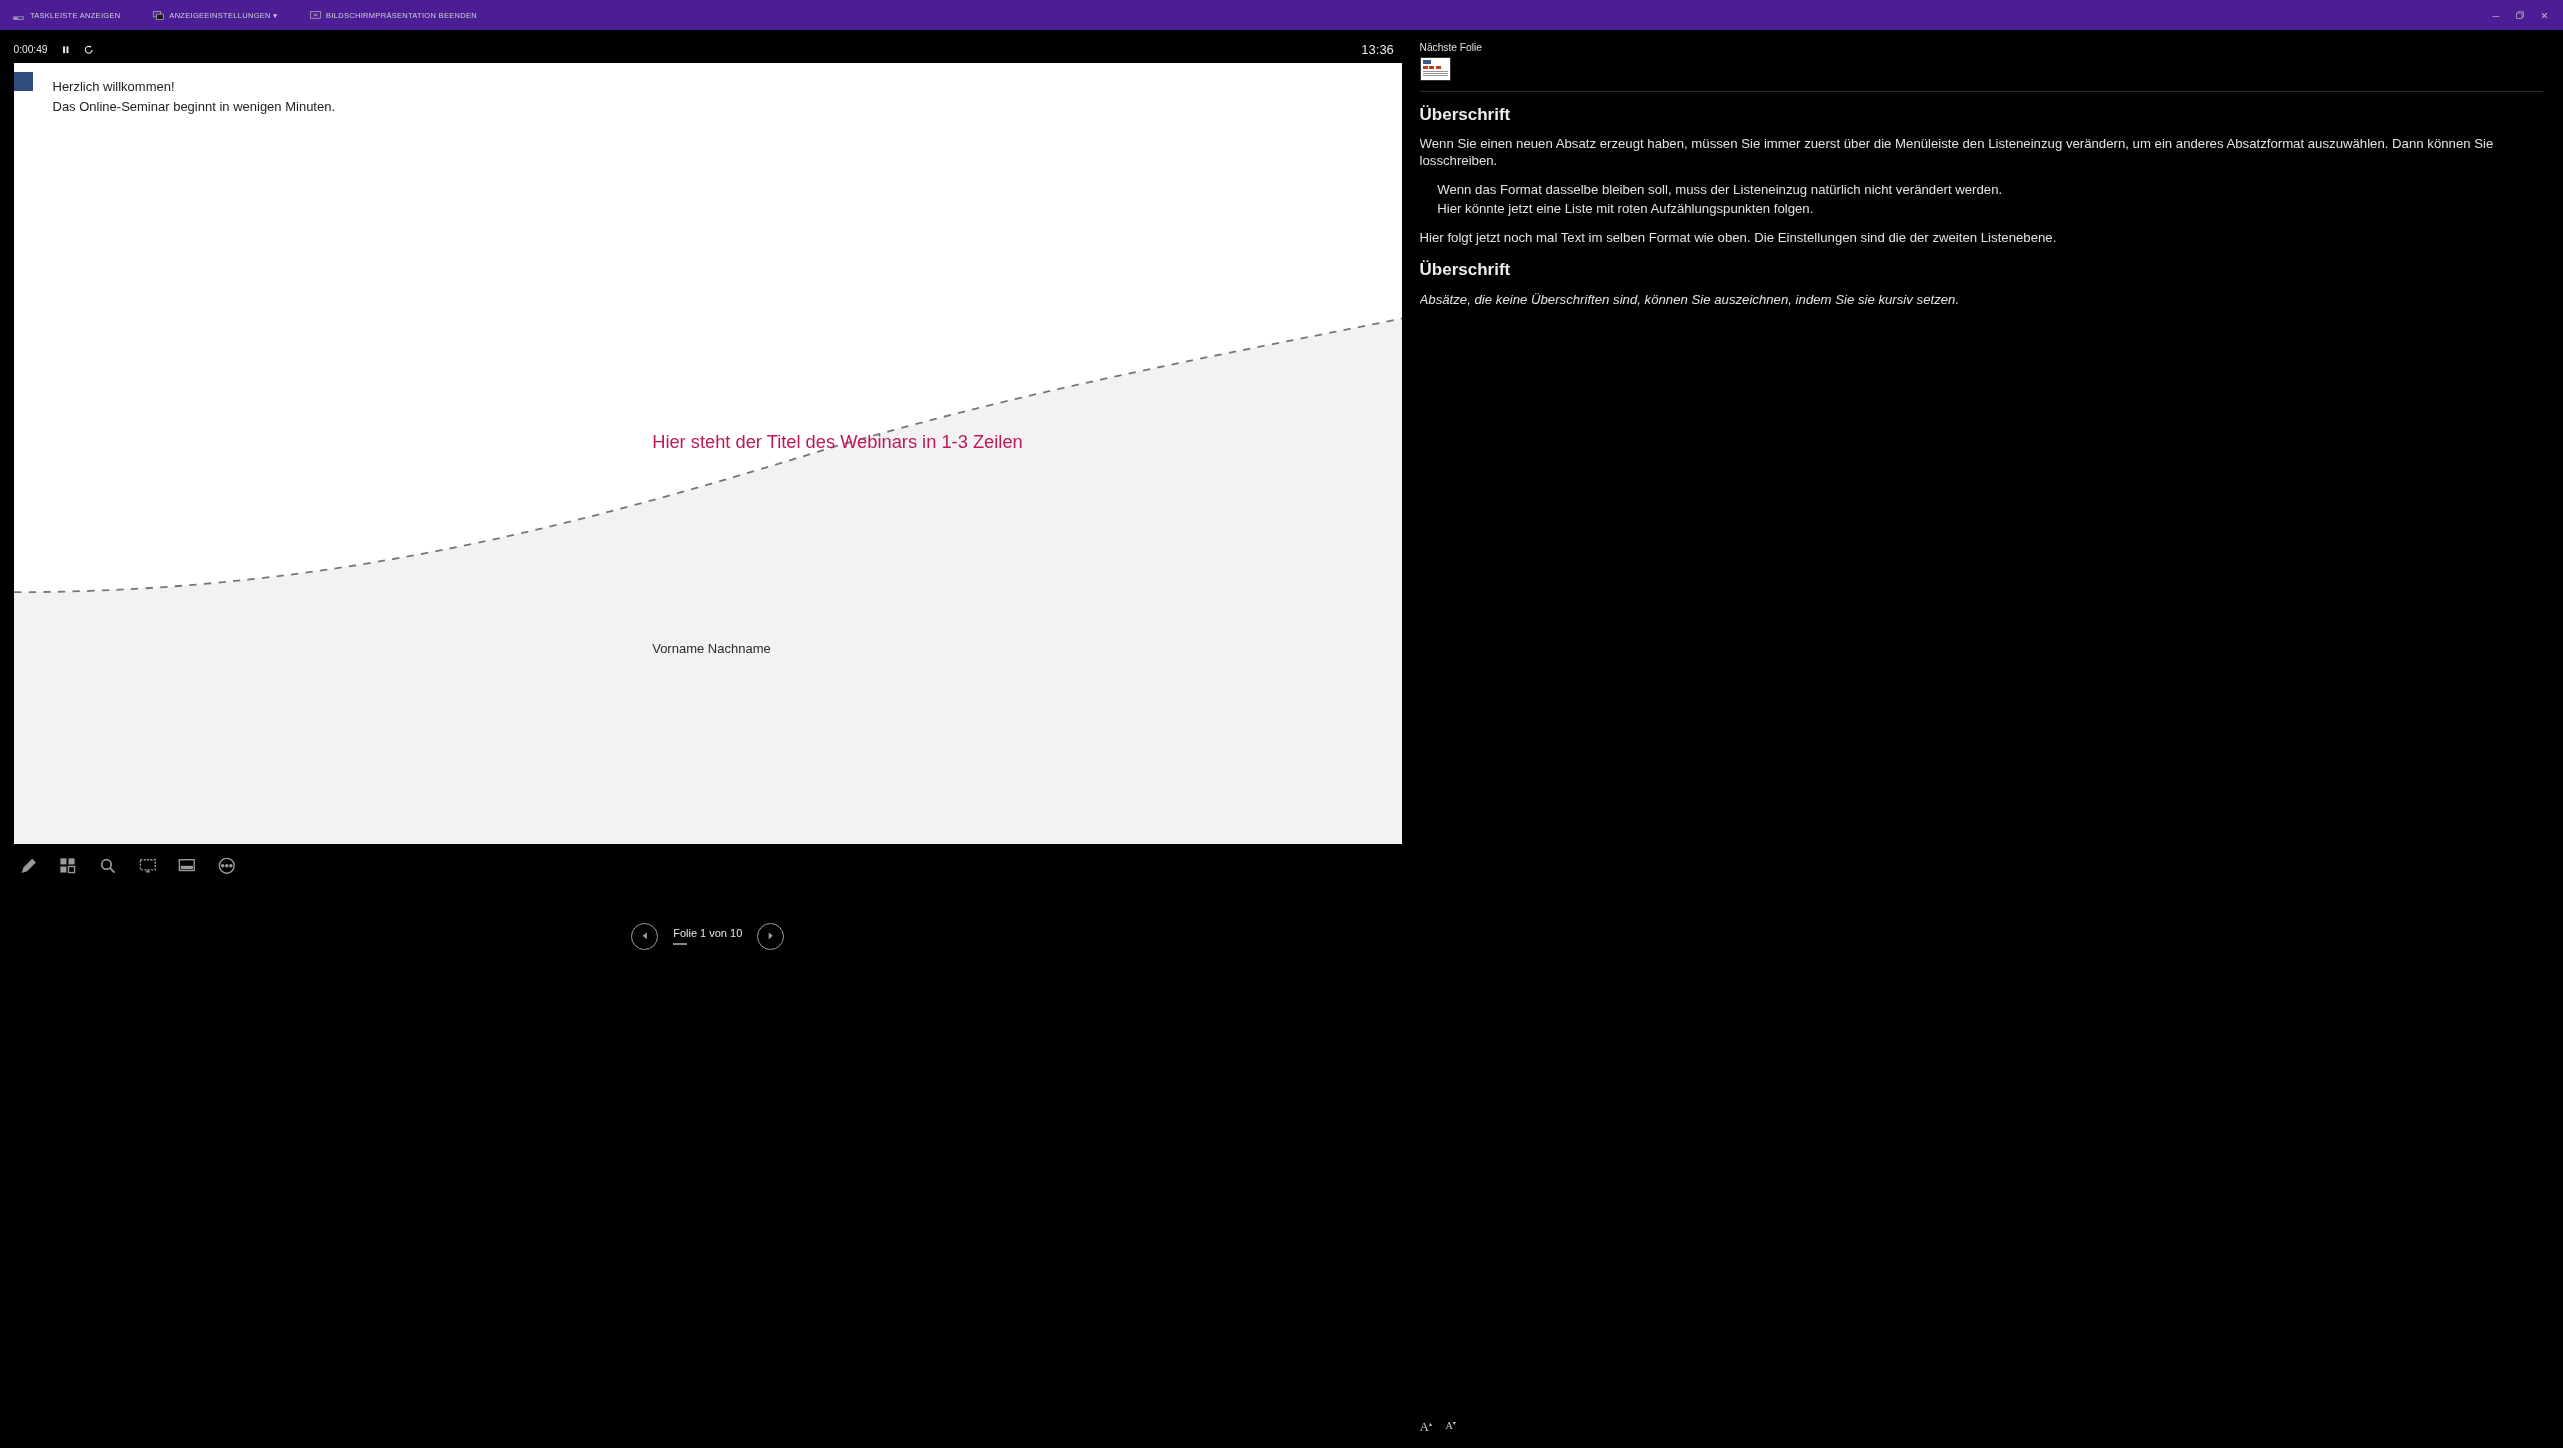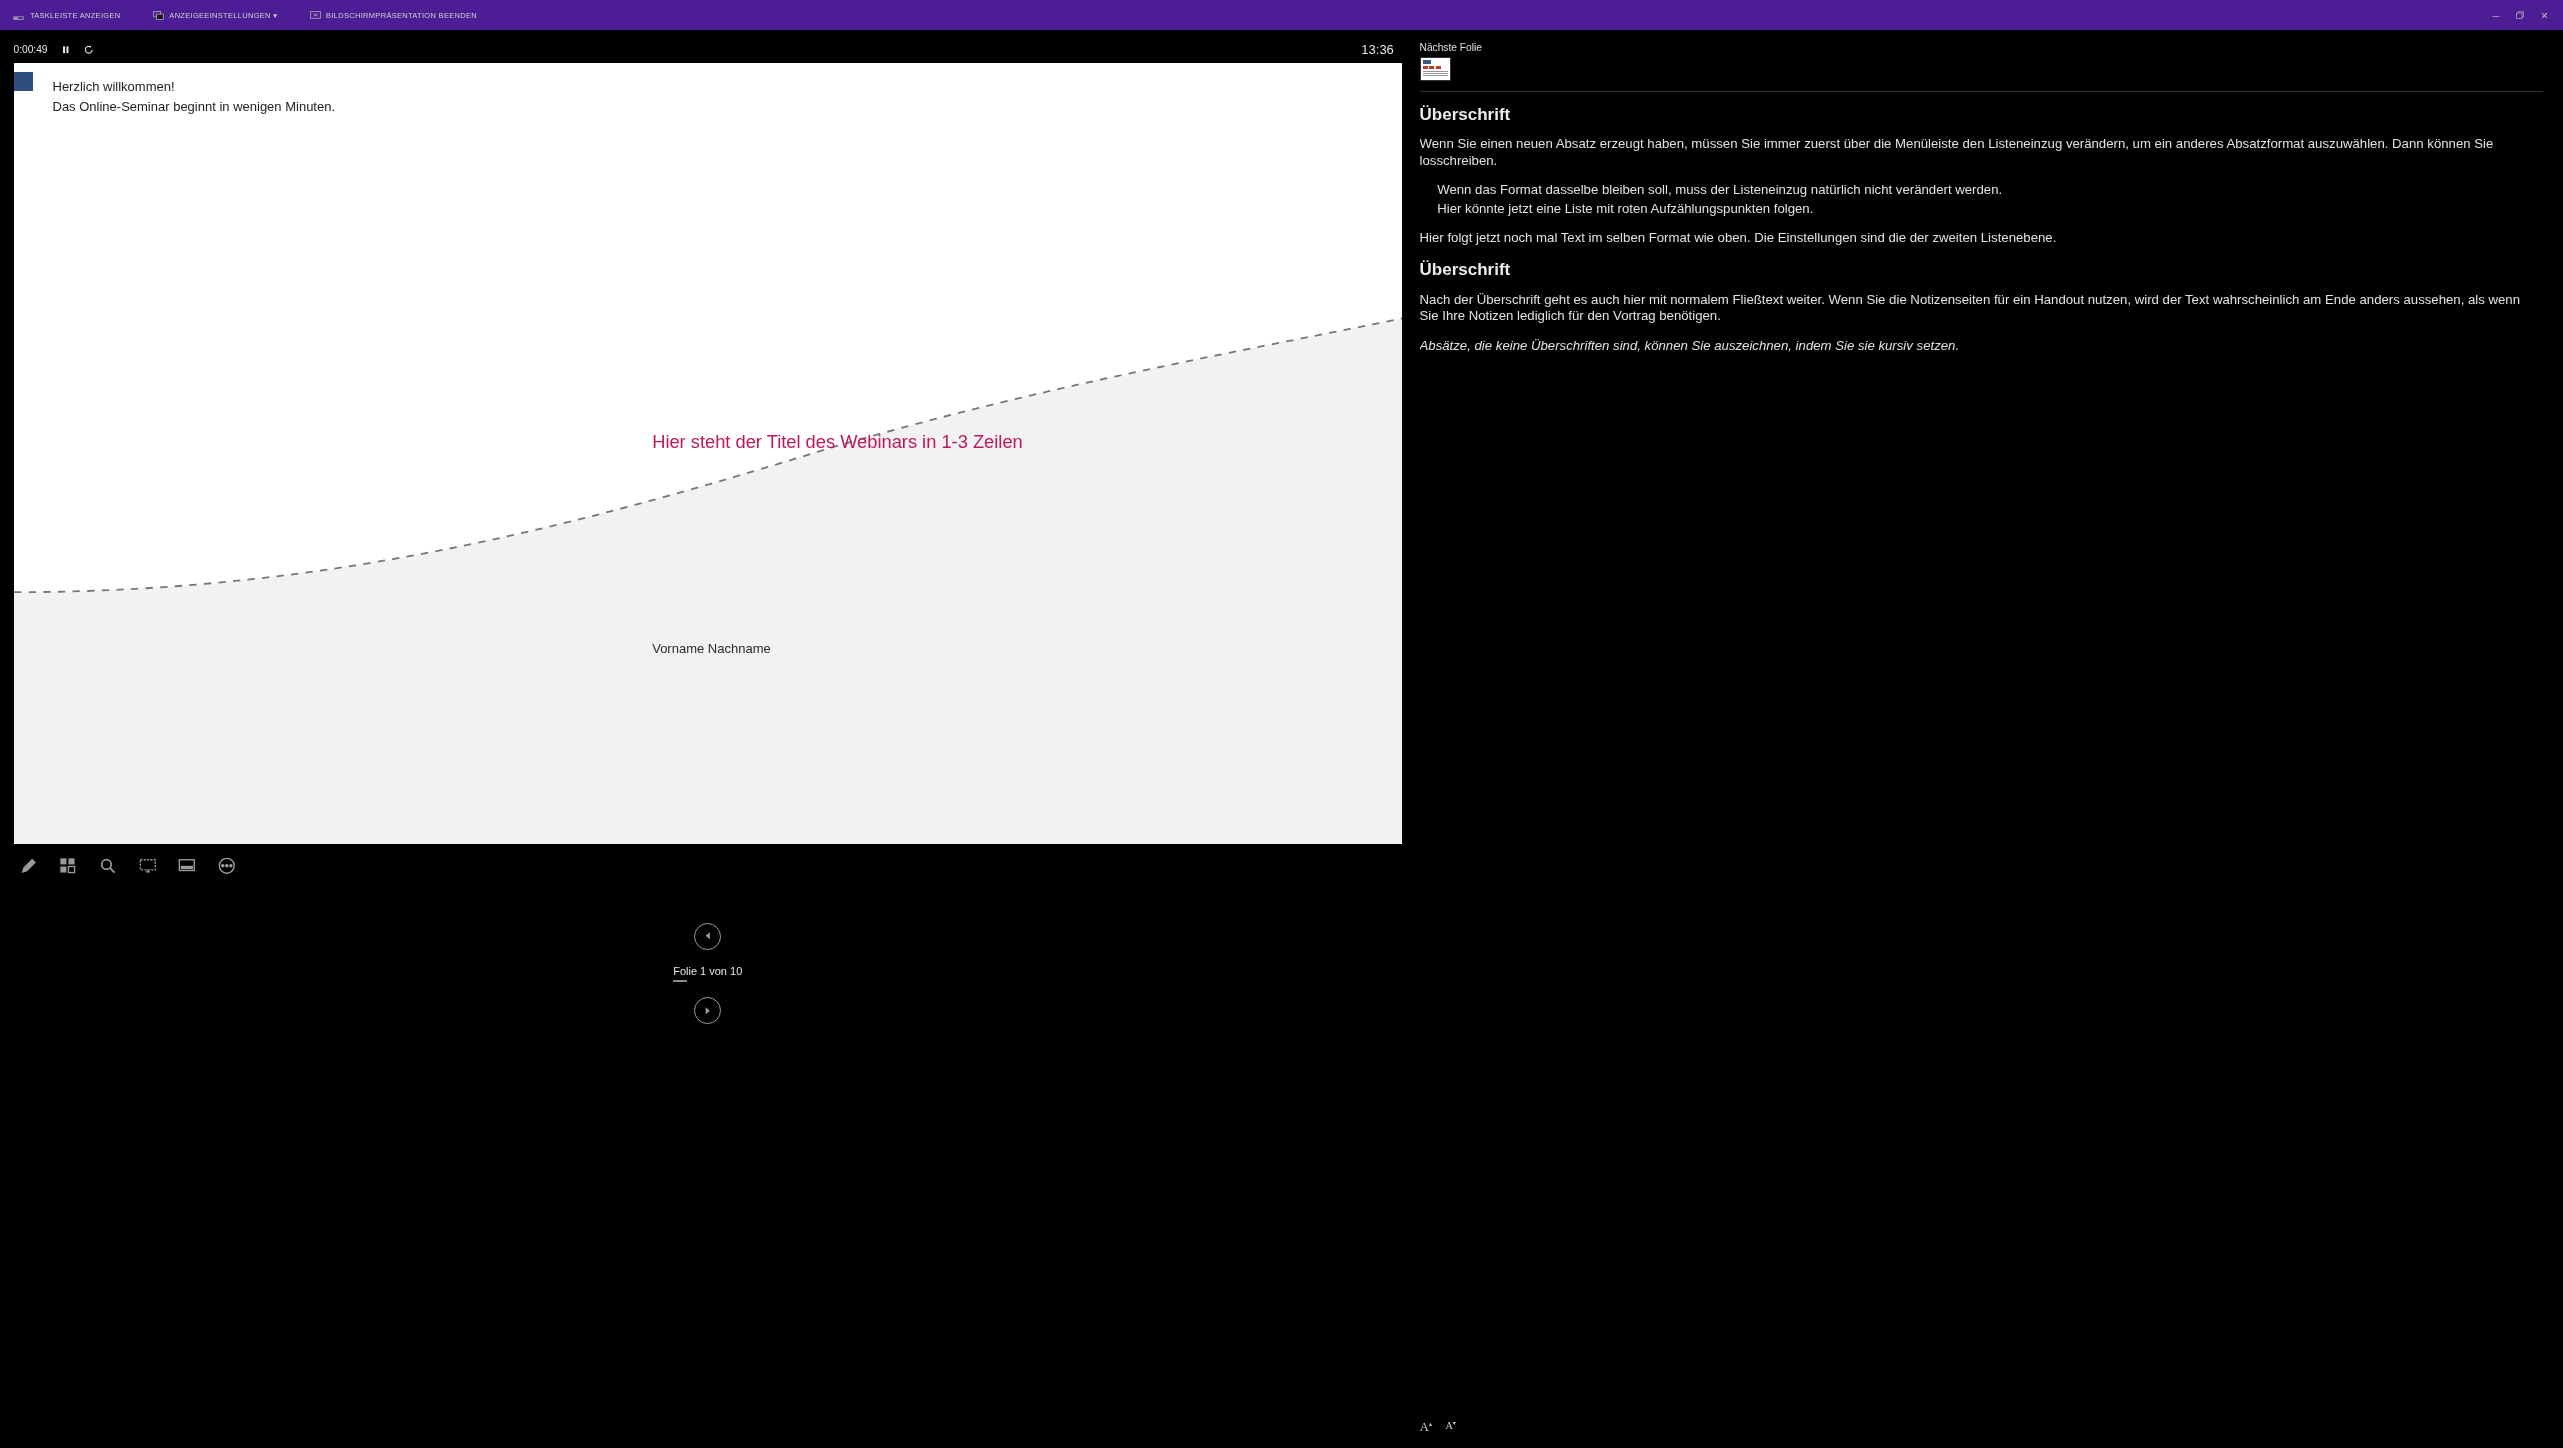--- a/index.html
+++ b/index.html
@@ -110,21 +110,20 @@
   .toolbar .tb { width:22px; height:22px; display:flex; align-items:center; justify-content:center; cursor:pointer; }
   .toolbar .tb svg { width:17.6px; height:17.6px; }
 
   .navrow {
     display:flex;
     align-items:center;
     justify-content:center;
     gap:15px;
     padding:46px 0 9.5px 0;
     color:#e0e0e0;
-    flex-direction:column;
   }
   .navbtn {
     width:27px; height:27px;
     border:1.7px solid #9e9e9e;
     border-radius:50%;
     display:flex; align-items:center; justify-content:center;
     cursor:pointer;
   }
   .navbtn svg { width:9.5px; height:9.5px; fill:#9e9e9e; }
   .slidecount { font-size:11px; color:#e8e8e8; border-bottom:2px solid transparent; }
@@ -338,21 +337,20 @@
 
     <div class="notes">
       <h3>Überschrift</h3>
       <p>Wenn Sie einen neuen Absatz erzeugt haben, müssen Sie immer zuerst über die Menüleiste den Listeneinzug verändern, um ein anderes Absatzformat auszuwählen. Dann können Sie losschreiben.</p>
       <ul>
         <li>Wenn das Format dasselbe bleiben soll, muss der Listeneinzug natürlich nicht verändert werden.</li>
         <li>Hier könnte jetzt eine Liste mit roten Aufzählungspunkten folgen.</li>
       </ul>
       <p>Hier folgt jetzt noch mal Text im selben Format wie oben. Die Einstellungen sind die der zweiten Listenebene.</p>
       <h3>Überschrift</h3>
-      <p>Nach der Überschrift geht es auch hier mit normalem Fließtext weiter. Wenn Sie die Notizenseiten für ein Handout nutzen, wird der Text wahrscheinlich am Ende anders aussehen, als wenn Sie Ihre Notizen lediglich für den Vortrag benötigen.</p>
       <p><em>Absätze, die keine Überschriften sind, können Sie auszeichnen, indem Sie sie kursiv setzen.</em></p>
     </div>
 
     <div class="fontctrl">
       <div class="fb big">A<span class="sup">▴</span></div>
       <div class="fb small">A<span class="sup">▾</span></div>
     </div>
   </div>
 
 </div>

